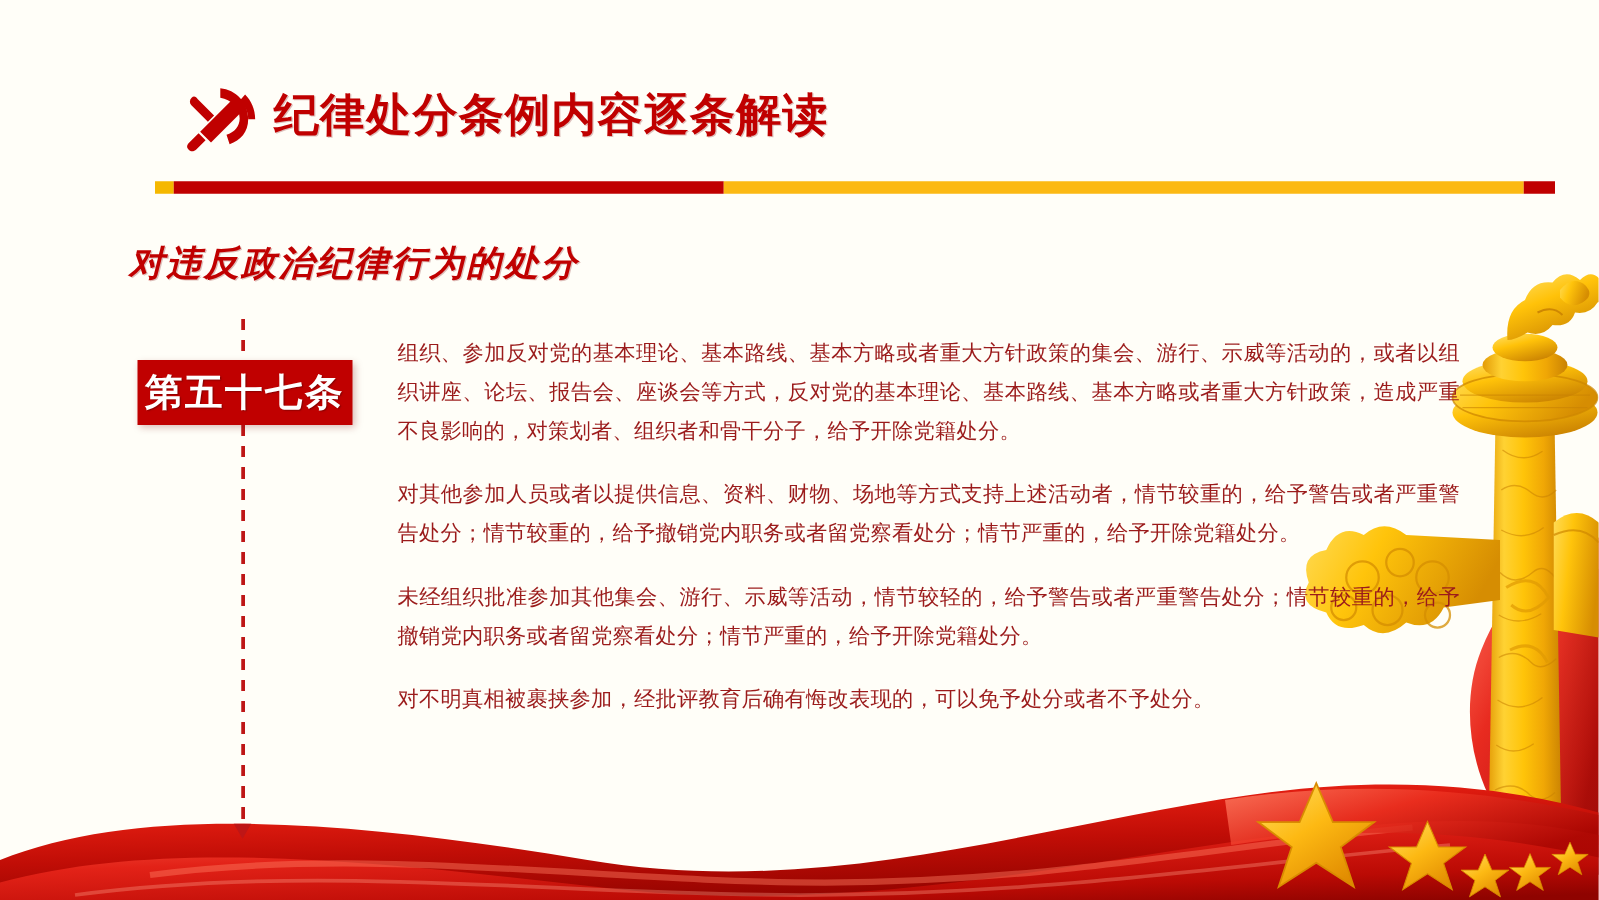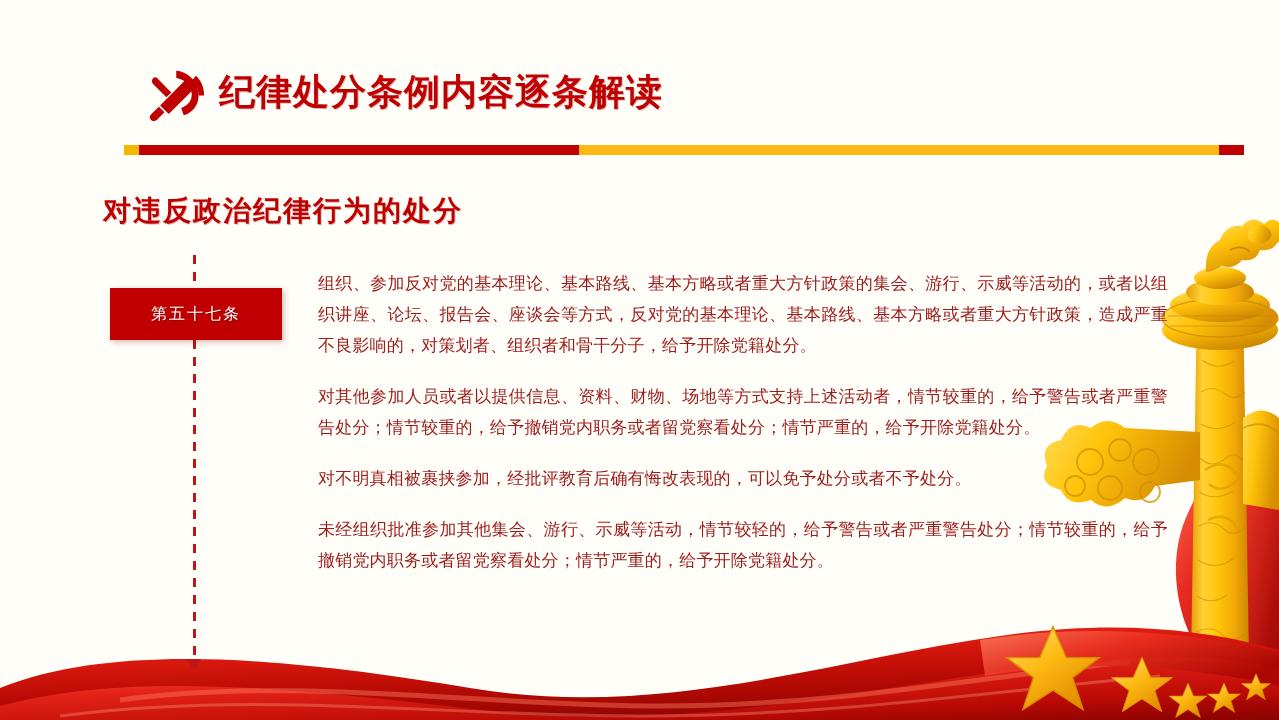--- a/index.html
+++ b/index.html
@@ -40,20 +40,21 @@
   .div-seg-red{ flex:0 0 440px; background:#C00000; }
   .div-seg-gold{ flex:1 1 auto; background:#FCB913; }
   .div-seg-red-r{ width:25px; background:#C00000; }
 
   
   .section-heading{
     position:absolute; left:103px; top:192px;
     font-size:28px; font-weight:bold; color:#C00000;
     letter-spacing:2px; white-space:nowrap;
     text-shadow:1px 1px 0 rgba(120,0,0,.25);
+    font-style:italic;
   }
 
   
   .timeline{
     position:absolute; left:193px; top:255px;
     width:3px; height:412px;
     background:repeating-linear-gradient(to bottom,
        #BE1616 0px, #BE1616 9px, rgba(0,0,0,0) 9px, rgba(0,0,0,0) 17px);
   }
   .timeline-arrow{
@@ -66,21 +67,21 @@
 
   
   .article-badge{
     position:absolute; left:110px; top:288px;
     width:172px; height:52px;
     background:#C00000;
     display:flex; align-items:center; justify-content:center;
     box-shadow:2px 2px 6px rgba(120,0,0,.28);
   }
   .article-badge span{
-    color:#FFFFFF; font-size:16px; font-weight:normal; letter-spacing:2px;
+    color:#FFFFFF; font-size:30px; font-weight:bold; letter-spacing:2px;
     text-shadow:1px 1px 1px rgba(90,0,0,.5);
   }
 
   
   .body-copy{
     position:absolute; left:318px; top:268px;
     width:850px;
   }
   .para{
     font-size:17px;
@@ -268,17 +269,17 @@
   <div class="timeline"></div>
   <div class="timeline-arrow"></div>
 
   <div class="article-badge">
     <span>第五十七条</span>
   </div>
 
   <div class="body-copy">
     <p class="para">组织、参加反对党的基本理论、基本路线、基本方略或者重大方针政策的集会、游行、示威等活动的，或者以组织讲座、论坛、报告会、座谈会等方式，反对党的基本理论、基本路线、基本方略或者重大方针政策，造成严重不良影响的，对策划者、组织者和骨干分子，给予开除党籍处分。</p>
     <p class="para">对其他参加人员或者以提供信息、资料、财物、场地等方式支持上述活动者，情节较重的，给予警告或者严重警告处分；情节较重的，给予撤销党内职务或者留党察看处分；情节严重的，给予开除党籍处分。</p>
+    <p class="para">未经组织批准参加其他集会、游行、示威等活动，情节较轻的，给予警告或者严重警告处分；情节较重的，给予撤销党内职务或者留党察看处分；情节严重的，给予开除党籍处分。</p>
     <p class="para">对不明真相被裹挟参加，经批评教育后确有悔改表现的，可以免予处分或者不予处分。</p>
-    <p class="para">未经组织批准参加其他集会、游行、示威等活动，情节较轻的，给予警告或者严重警告处分；情节较重的，给予撤销党内职务或者留党察看处分；情节严重的，给予开除党籍处分。</p>
   </div>
 
 </div>
 
 </body></html>

